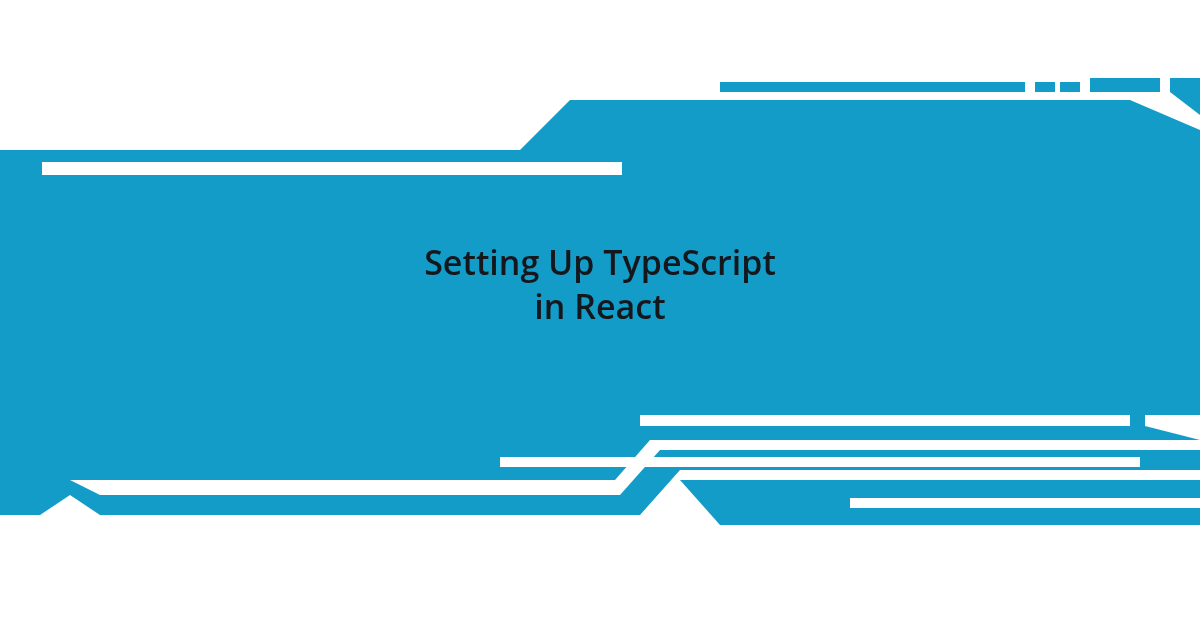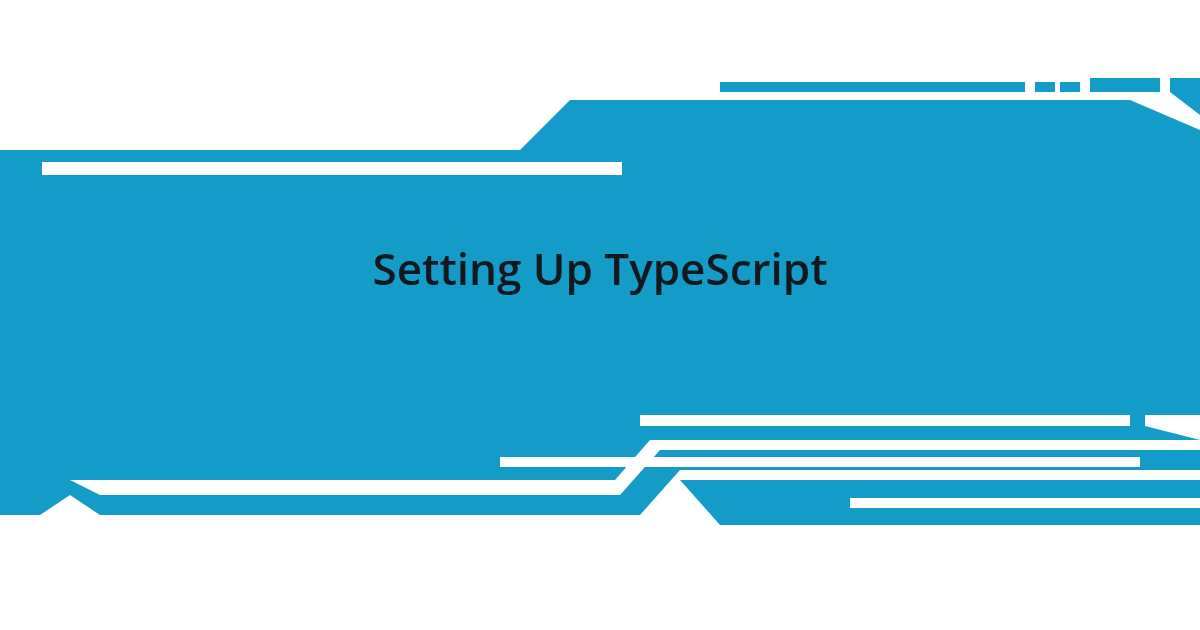--- a/index.html
+++ b/index.html
@@ -21,21 +21,21 @@
       left: 0;
       width: 1200px;
       height: 630px;
     }
     .title {
       position: absolute;
       top: 240px;
       left: 0;
       width: 100%;
       text-align: center;
-      font-size: 44px;
+      font-size: 34px;
       font-weight: 600;
       color: #14181c;
       line-height: 1.3;
       z-index: 10;
     }
   </style>
 </head>
 <body>
 
 <svg class="banner" viewBox="0 0 1200 630" xmlns="http://www.w3.org/2000/svg">
@@ -61,13 +61,14 @@
 
   <rect fill="#ffffff" x="500" y="457" width="640" height="10"></rect>
 
   <polygon fill="#149cc9" points="680,480 1200,480 1200,525 720,525"></polygon>
 
   <rect fill="#ffffff" x="850" y="498" width="350" height="10"></rect>
 </svg>
 
 <div class="title">
   <span>Setting Up TypeScript</span><br>
+  <span>in React</span>
 </div>
 
 </body></html>

